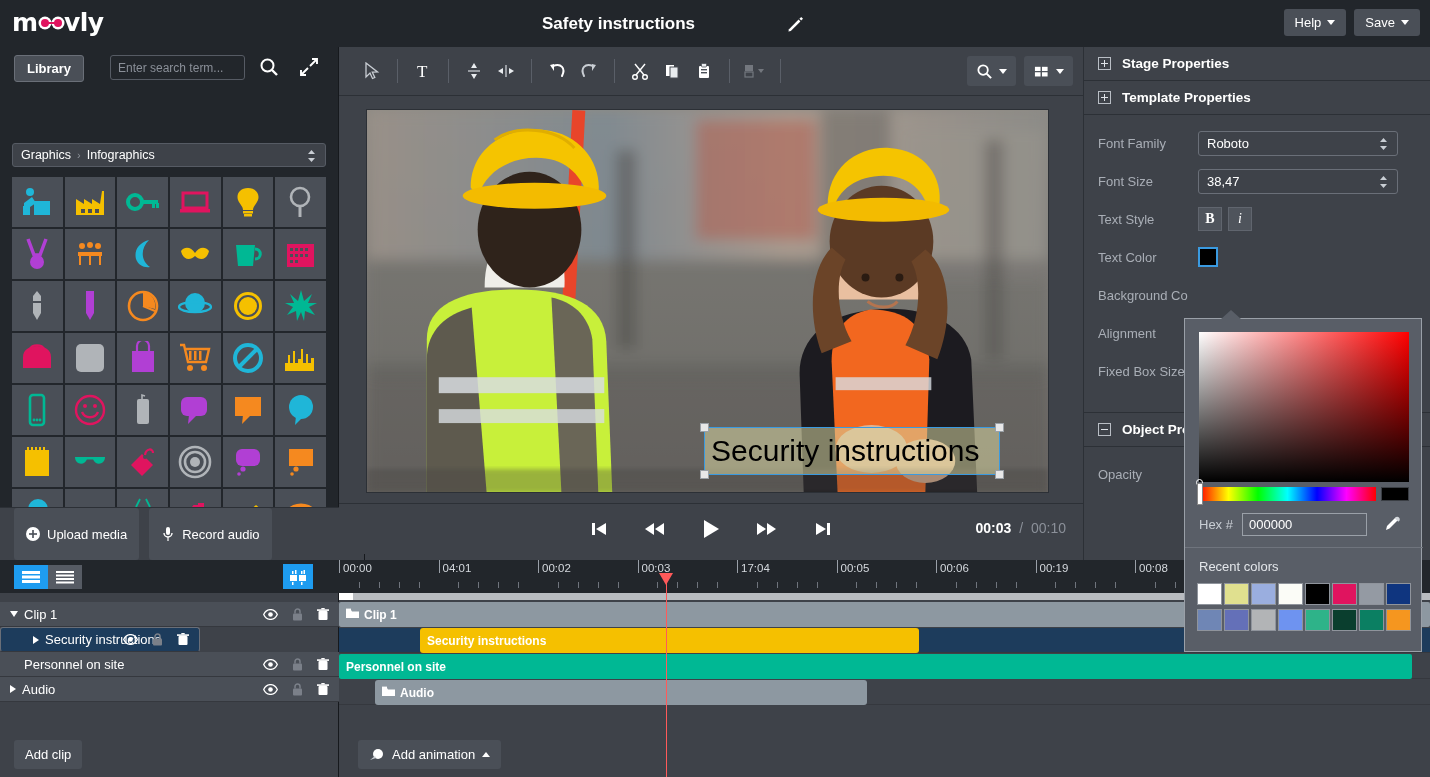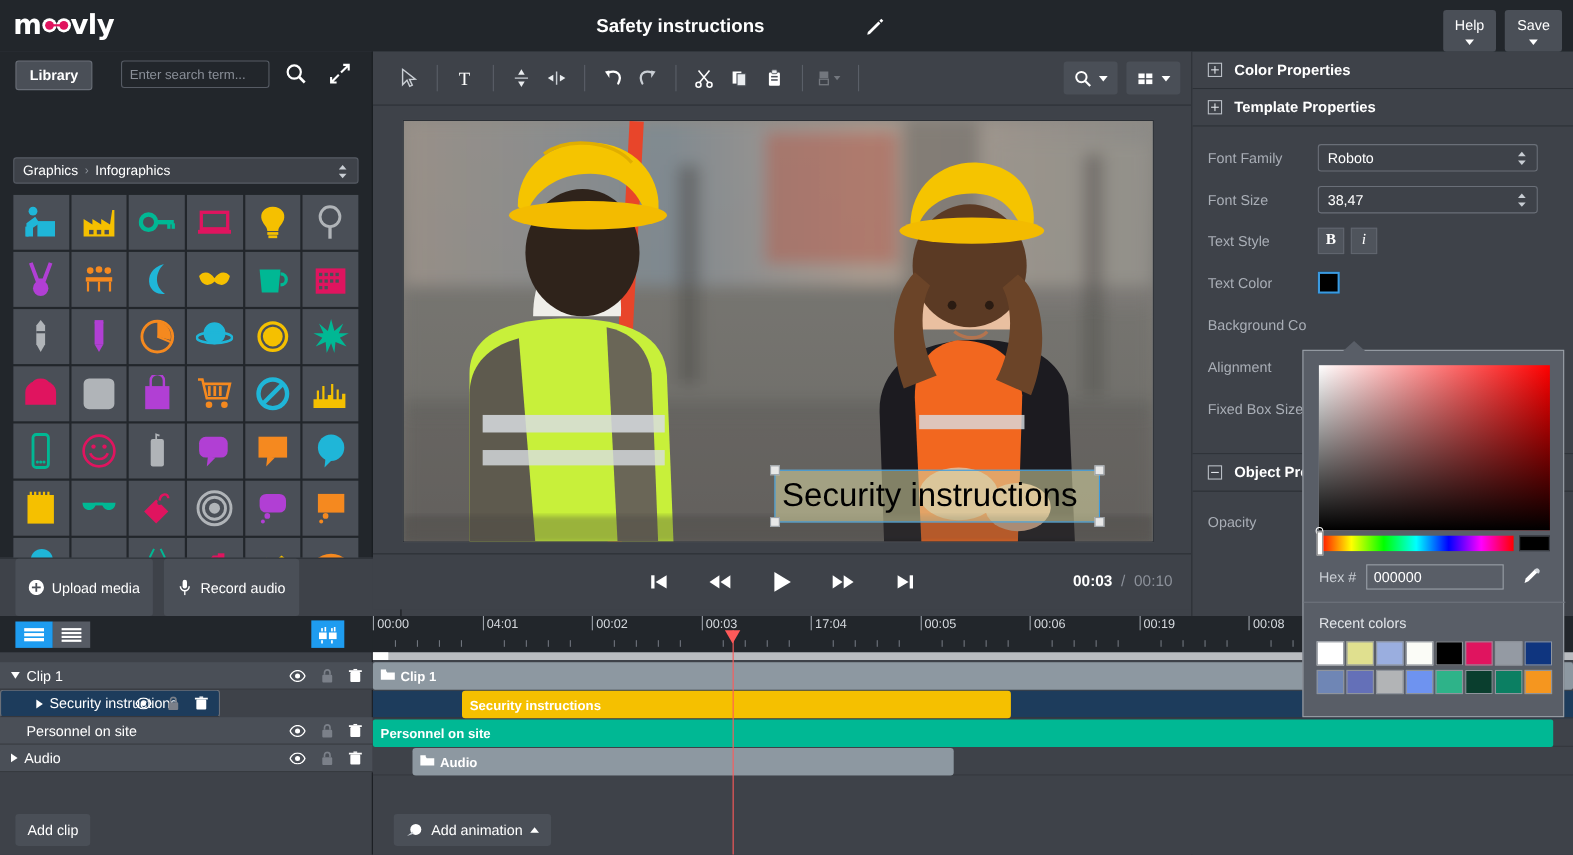--- a/index.html
+++ b/index.html
@@ -16,21 +16,21 @@
   
   .topbar { position:absolute; left:0; top:0; width:1430px; height:47px; background:#22262b; }
   .logo { position:absolute; left:12px; top:8px; width:110px; height:30px; }
   .proj-title { position:absolute; left:0; top:0; width:1237px; height:47px; text-align:center;
                 line-height:47px; font-size:17px; font-weight:bold; color:#fff; pointer-events:none;}
   .proj-title span { pointer-events:auto; }
   .pencil { position:absolute; left:786px; top:14px; width:19px; height:19px; cursor:pointer; }
   .top-btns { position:absolute; right:10px; top:9px; display:flex; gap:8px; }
   .tbtn { background:#4a4f57; border:none; color:#fff; font-size:13px; padding:6px 11px 6px 11px;
           border-radius:3px; cursor:pointer; display:flex; align-items:center; gap:6px;
-          font-family:"Liberation Sans", sans-serif;flex-direction:column; }
+          font-family:"Liberation Sans", sans-serif; }
   .caret-d { width:0;height:0;border-left:4px solid transparent;border-right:4px solid transparent;border-top:5px solid #fff; }
   .caret-u { width:0;height:0;border-left:4px solid transparent;border-right:4px solid transparent;border-bottom:5px solid #fff; }
 
   
   .library { position:absolute; left:0; top:47px; width:339px; height:460px; background:#22262b; border-right:1px solid #16191d;}
   .lib-top { position:absolute; left:0; top:0; width:339px; height:42px; }
   .lib-btn { position:absolute; left:14px; top:8px; background:#4a4f57; border:1px solid #6a6f78; color:#fff;
              font-size:13px; font-weight:bold; padding:5px 12px; border-radius:3px; cursor:pointer;}
   .lib-search { position:absolute; left:110px; top:8px; width:135px; height:25px; background:#22262b;
                 border:1px solid #565b64; border-radius:3px; color:#c7cbd1; font-size:12px; padding:0 7px;
@@ -768,21 +768,21 @@
         <span class="cur">00:03</span>
         <span class="sep">/</span>
         <span class="tot">00:10</span>
       </div>
     </div>
   </div>
 
   <div class="props">
     <div class="sec">
       <i class="pm plus"></i>
-      <span class="t">Color Properties</span>
+      <span class="t">Stage Properties</span>
     </div>
     <div class="sec">
       <i class="pm plus"></i>
       <span class="t">Template Properties</span>
     </div>
 
     <div style="height:9px"></div>
 
     <div class="prow">
       <div class="plabel">Font Family</div>

